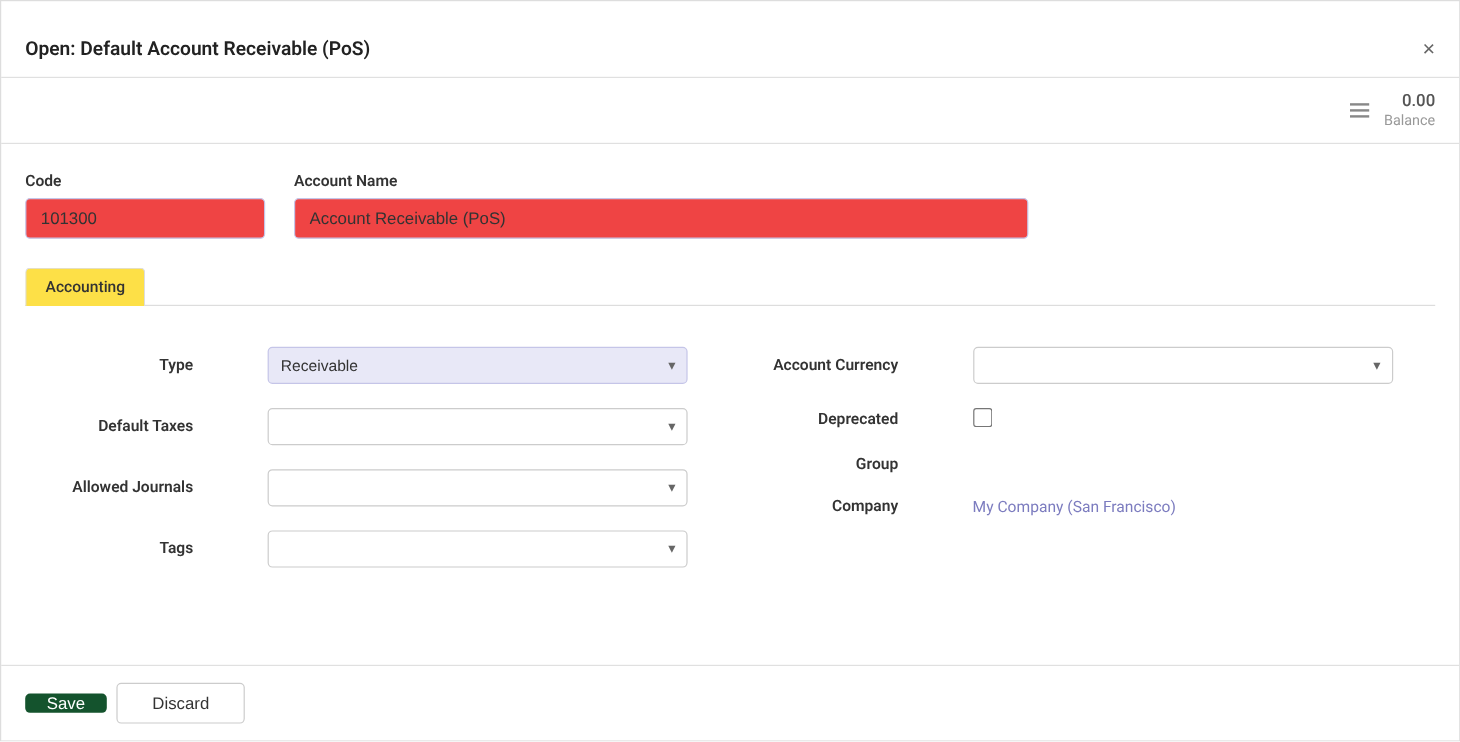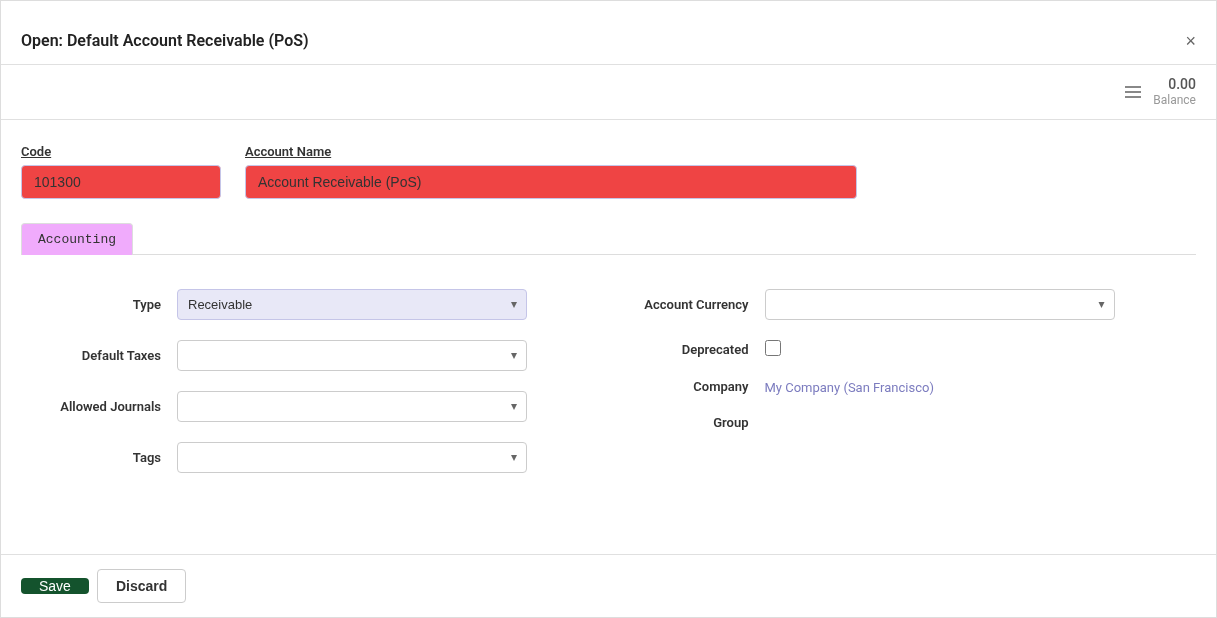--- a/index.html
+++ b/index.html
@@ -96,21 +96,20 @@
     .field-group {
       display: flex;
       flex-direction: column;
       gap: 6px;
     }
 
     .field-label {
       font-size: 13px;
       font-weight: 600;
       color: #333;
-      text-decoration: underline;
     }
 
     .field-input {
       border: 1px solid #c5c5e8;
       border-radius: 4px;
       padding: 8px 12px;
       font-size: 14px;
       background: #ef4444;
       color: #333;
       outline: none;
@@ -131,24 +130,23 @@
       border-bottom: none;
       border-radius: 4px 4px 0 0;
       background: #fff;
       cursor: pointer;
       font-size: 13px;
       color: #555;
       margin-bottom: -1px;
     }
 
     .tab.active {
-      background: #f0abfc;
+      background: #fde047;
       color: #333;
       font-weight: 500;
-      font-family: Liberation Mono, monospace;
     }
 
     .form-grid {
       display: grid;
       grid-template-columns: 1fr 1fr;
       gap: 0;
     }
 
     .form-left, .form-right {
       display: flex;
@@ -168,20 +166,21 @@
       font-weight: 600;
       color: #333;
       width: 140px;
       flex-shrink: 0;
       text-align: right;
     }
 
     .form-row-control {
       flex: 1;
       max-width: 350px;
+      margin-left: 46px;
     }
 
     .select-input {
       width: 100%;
       border: 1px solid #c5c5e8;
       border-radius: 4px;
       padding: 7px 10px;
       font-size: 13px;
       background: #e8e8f7;
       color: #333;
@@ -244,24 +243,23 @@
       font-size: 14px;
       cursor: pointer;
       font-weight: 500;
     }
 
     .btn-discard {
       background: #fff;
       color: #333;
       border: 1px solid #ccc;
       border-radius: 4px;
-      padding: 8px 18px;
+      padding: 8px 29px;
       font-size: 14px;
       cursor: pointer;
-      font-weight: bold;
     }
 
     .balance-info {
       display: flex;
       flex-direction: column;
       align-items: flex-end;
       line-height: 1.3;
     }
   </style>
 </head>
@@ -375,29 +373,29 @@
         </div>
 
         <div class="form-row">
           <span class="form-row-label">Deprecated</span>
           <div class="form-row-control">
             <input type="checkbox" class="checkbox-control" style="">
           </div>
         </div>
 
         <div class="form-row">
+          <span class="form-row-label">Group</span>
+          <div class="form-row-control">
+          </div>
+        </div>
+
+        <div class="form-row">
           <span class="form-row-label">Company</span>
           <div class="form-row-control">
             <a class="company-link">My Company (San Francisco)</a>
-          </div>
-        </div>
-
-        <div class="form-row">
-          <span class="form-row-label">Group</span>
-          <div class="form-row-control">
           </div>
         </div>
 
       </div>
     </div>
 
   </div>
 
   <div class="modal-footer">
     <button class="btn-save">Save</button>

